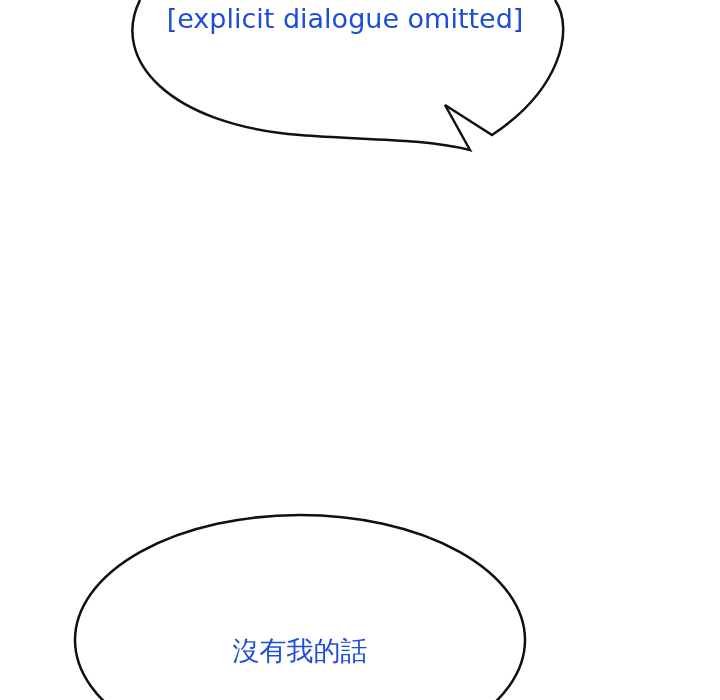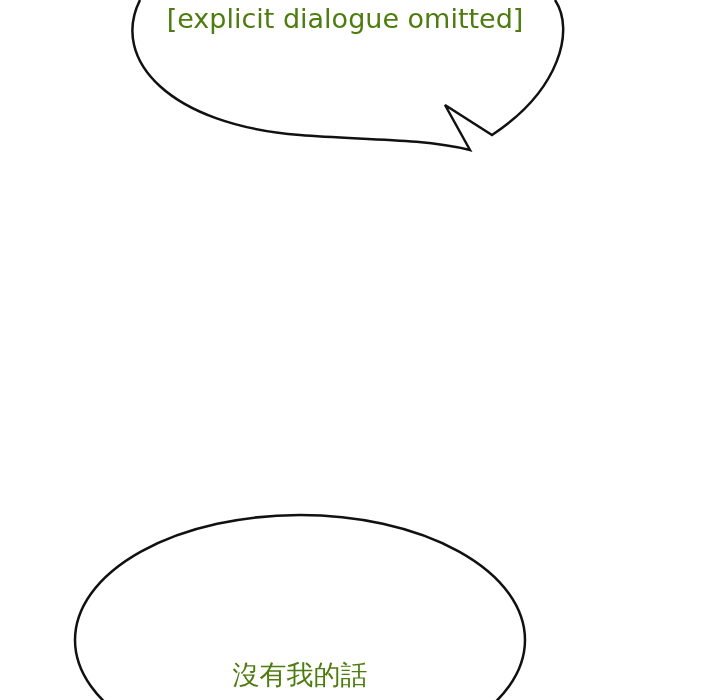--- a/index.html
+++ b/index.html
@@ -1,22 +1,22 @@
 <!DOCTYPE html>
 <html><head>
 <meta charset="utf-8">
 <style>
   html, body { margin: 0; padding: 0; background: #ffffff; }
   body { width: 720px; height: 700px; position: relative; overflow: hidden;
          font-family: "DejaVu Sans", sans-serif; }
   svg.bubbles { position: absolute; left: 0; top: 0; }
-  .text { position: absolute; width: 100%; text-align: center; color: #4d7c0f;
+  .text { position: absolute; width: 100%; text-align: center; color: #1d4ed8;
           font-size: 27px; line-height: 38px; }
   .b1 { left: 130px; width: 430px; top: 0px; }
-  .b2 { left: 75px; width: 450px; top: 656px; }
+  .b2 { left: 75px; width: 450px; top: 632px; }
 </style>
 </head>
 <body>
 
 <svg class="bubbles" width="720" height="700">
   <path d="M 140 0 C 110 60, 170 125, 300 135 C 360 140, 420 138, 470 150 L 445 105 L 492 135 C 560 90, 575 30, 555 0" fill="#ffffff" stroke="#111" stroke-width="2.5"></path>
   <ellipse cx="300" cy="640" rx="225" ry="125" fill="#ffffff" stroke="#111" stroke-width="2.5"></ellipse>
 </svg>
 
 <div class="text b1">

